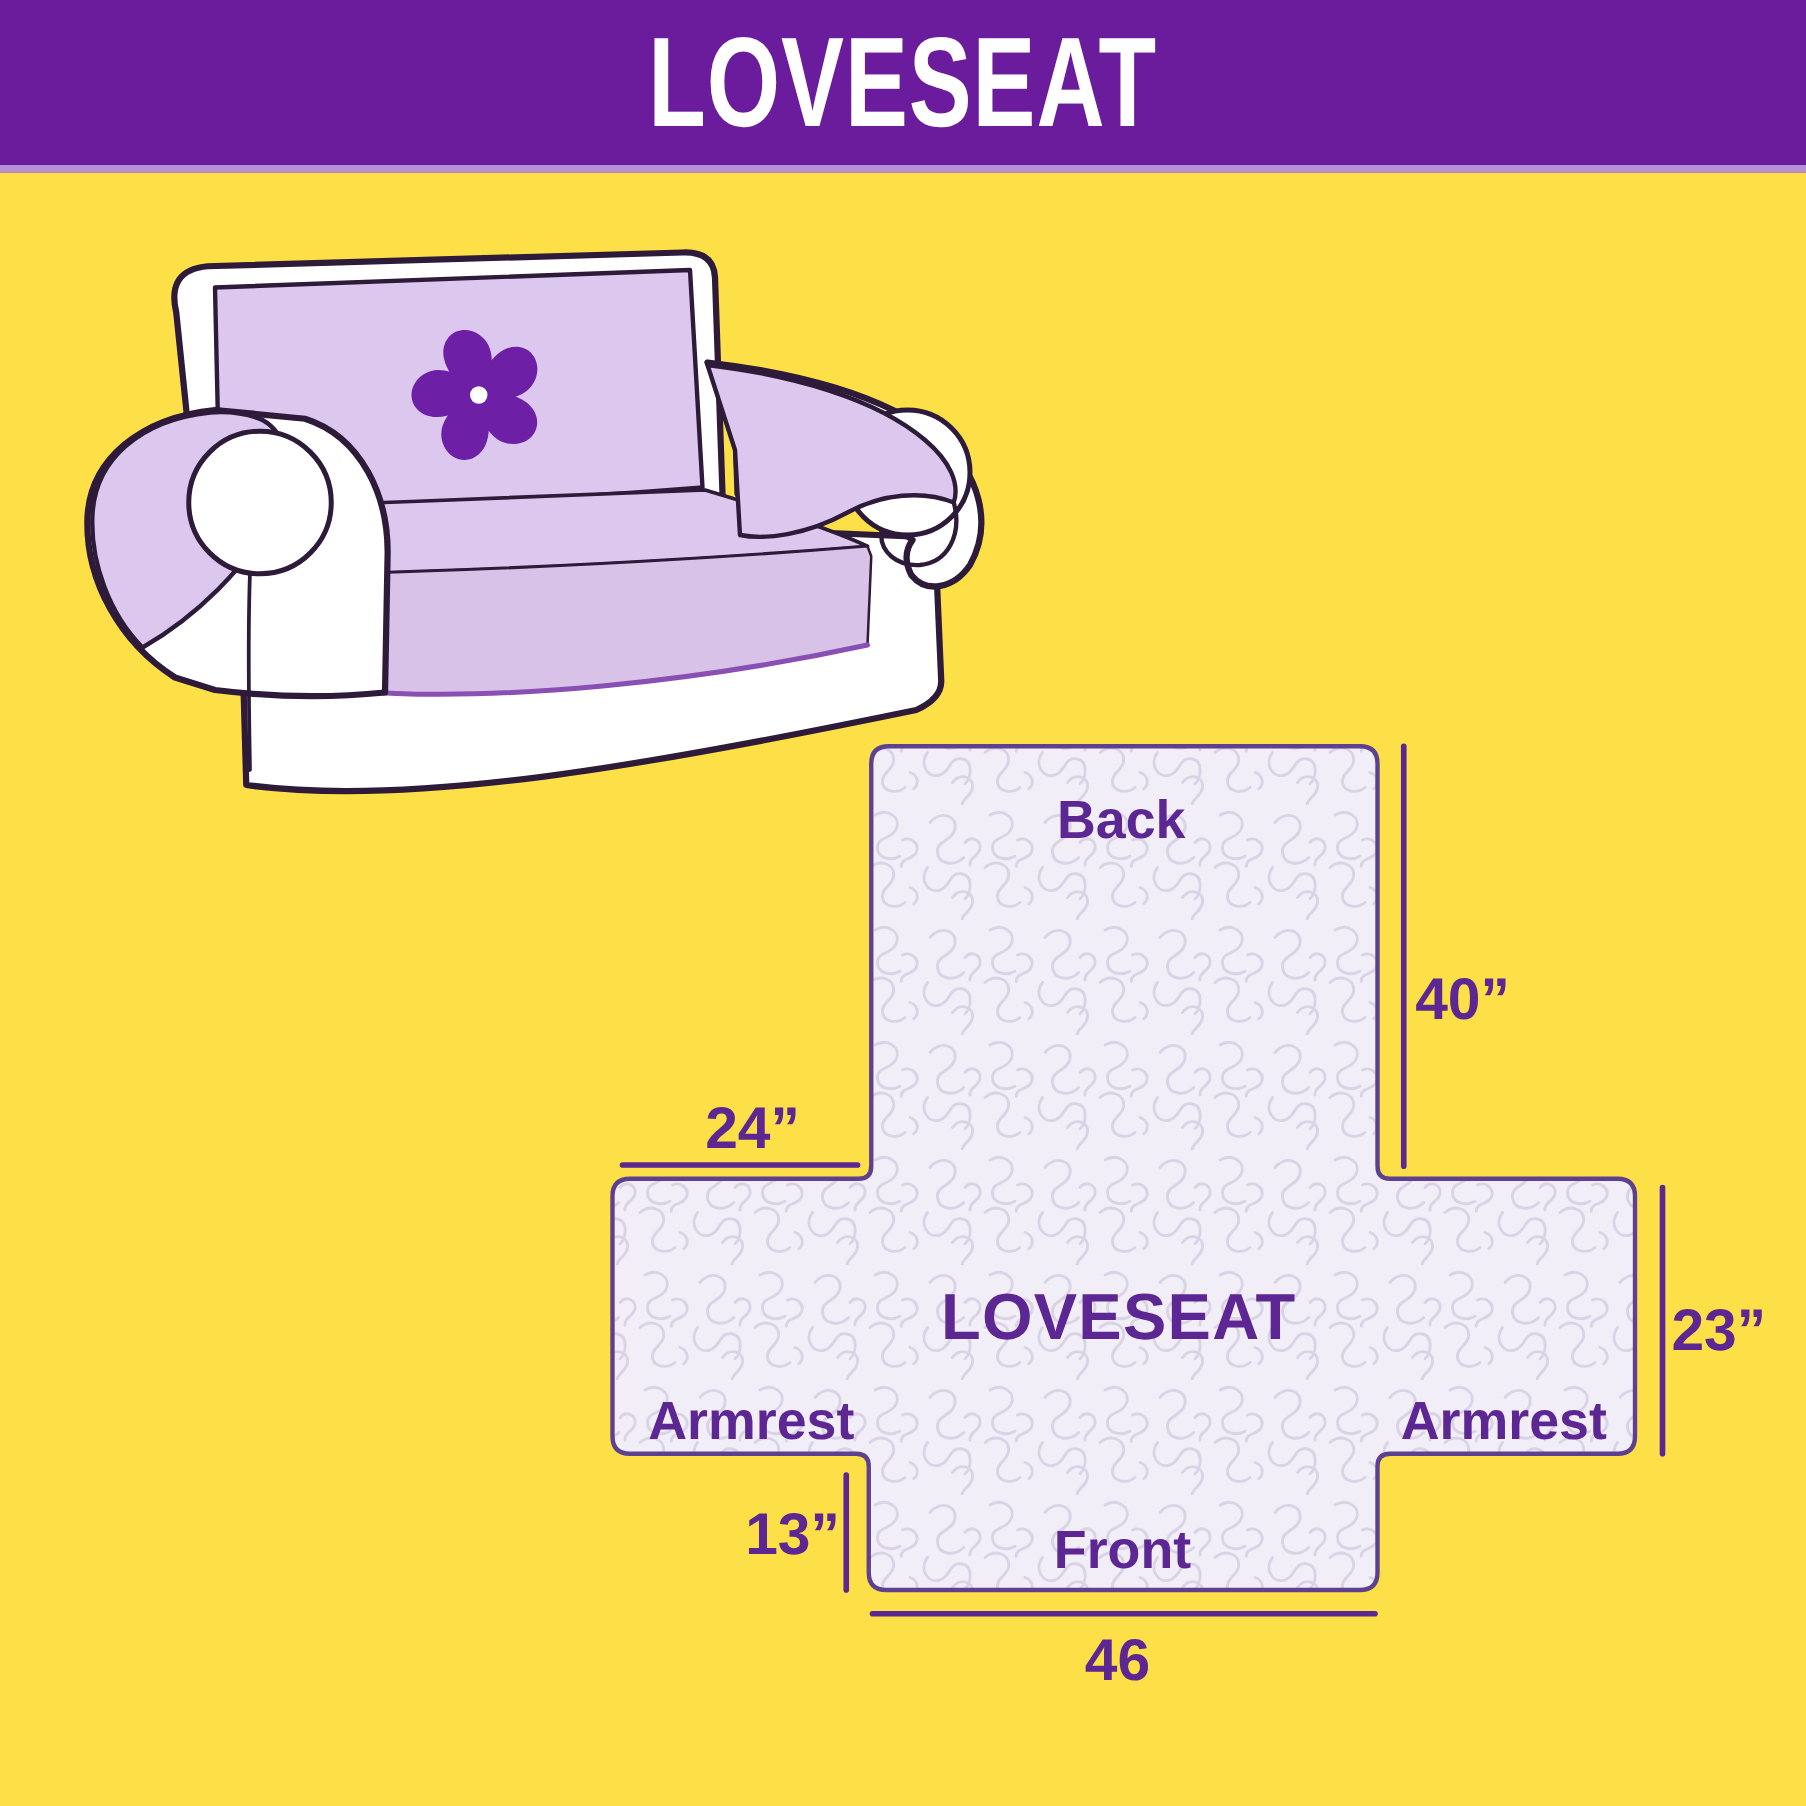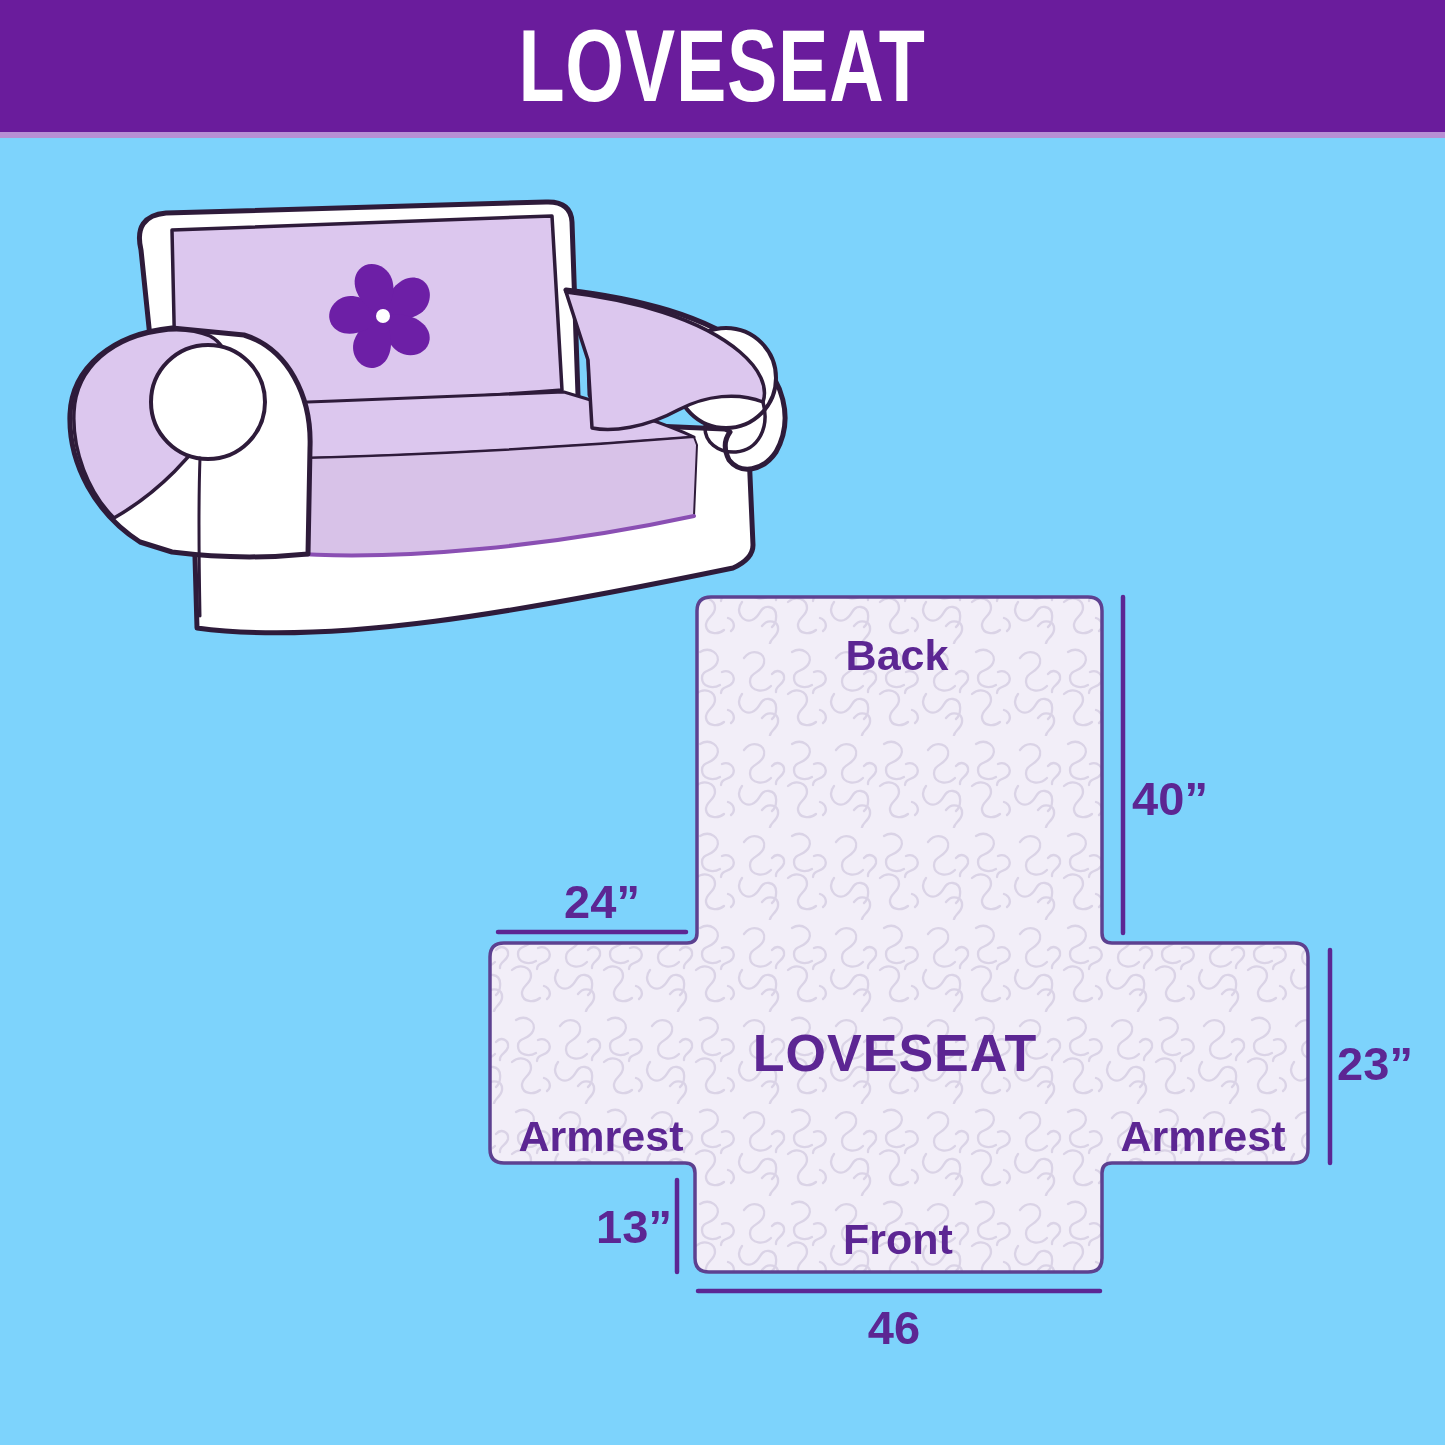--- a/index.html
+++ b/index.html
@@ -1,16 +1,16 @@
 <!DOCTYPE html>
 <html><head>
 <meta charset="utf-8">
 <style>
   html,body{margin:0;padding:0;background:#ffffff;}
-  .page{position:relative;width:1445px;height:1445px;background:#7dd3fc;overflow:hidden;
+  .page{position:relative;width:1445px;height:1445px;background:#fde047;overflow:hidden;
         font-family:"Liberation Sans",sans-serif;}
   .header{position:absolute;left:0;top:0;width:100%;height:132px;background:#6A1C9C;
           border-bottom:6px solid #B78FD4;display:flex;align-items:center;justify-content:center;}
   .header-title{color:#ffffff;font-weight:bold;font-size:102px;letter-spacing:1px;
                 display:inline-block;transform:scaleX(0.74);transform-origin:center;
                 font-family:"Liberation Sans",sans-serif;}
   svg{position:absolute;left:0;top:0;}
   .d-label{font-family:"Liberation Sans",sans-serif;font-weight:bold;font-size:43px;}
   .d-num{font-family:"Liberation Sans",sans-serif;font-weight:bold;font-size:47px;}
   .d-center{font-family:"Liberation Sans",sans-serif;font-weight:bold;font-size:52px;letter-spacing:1px;}

